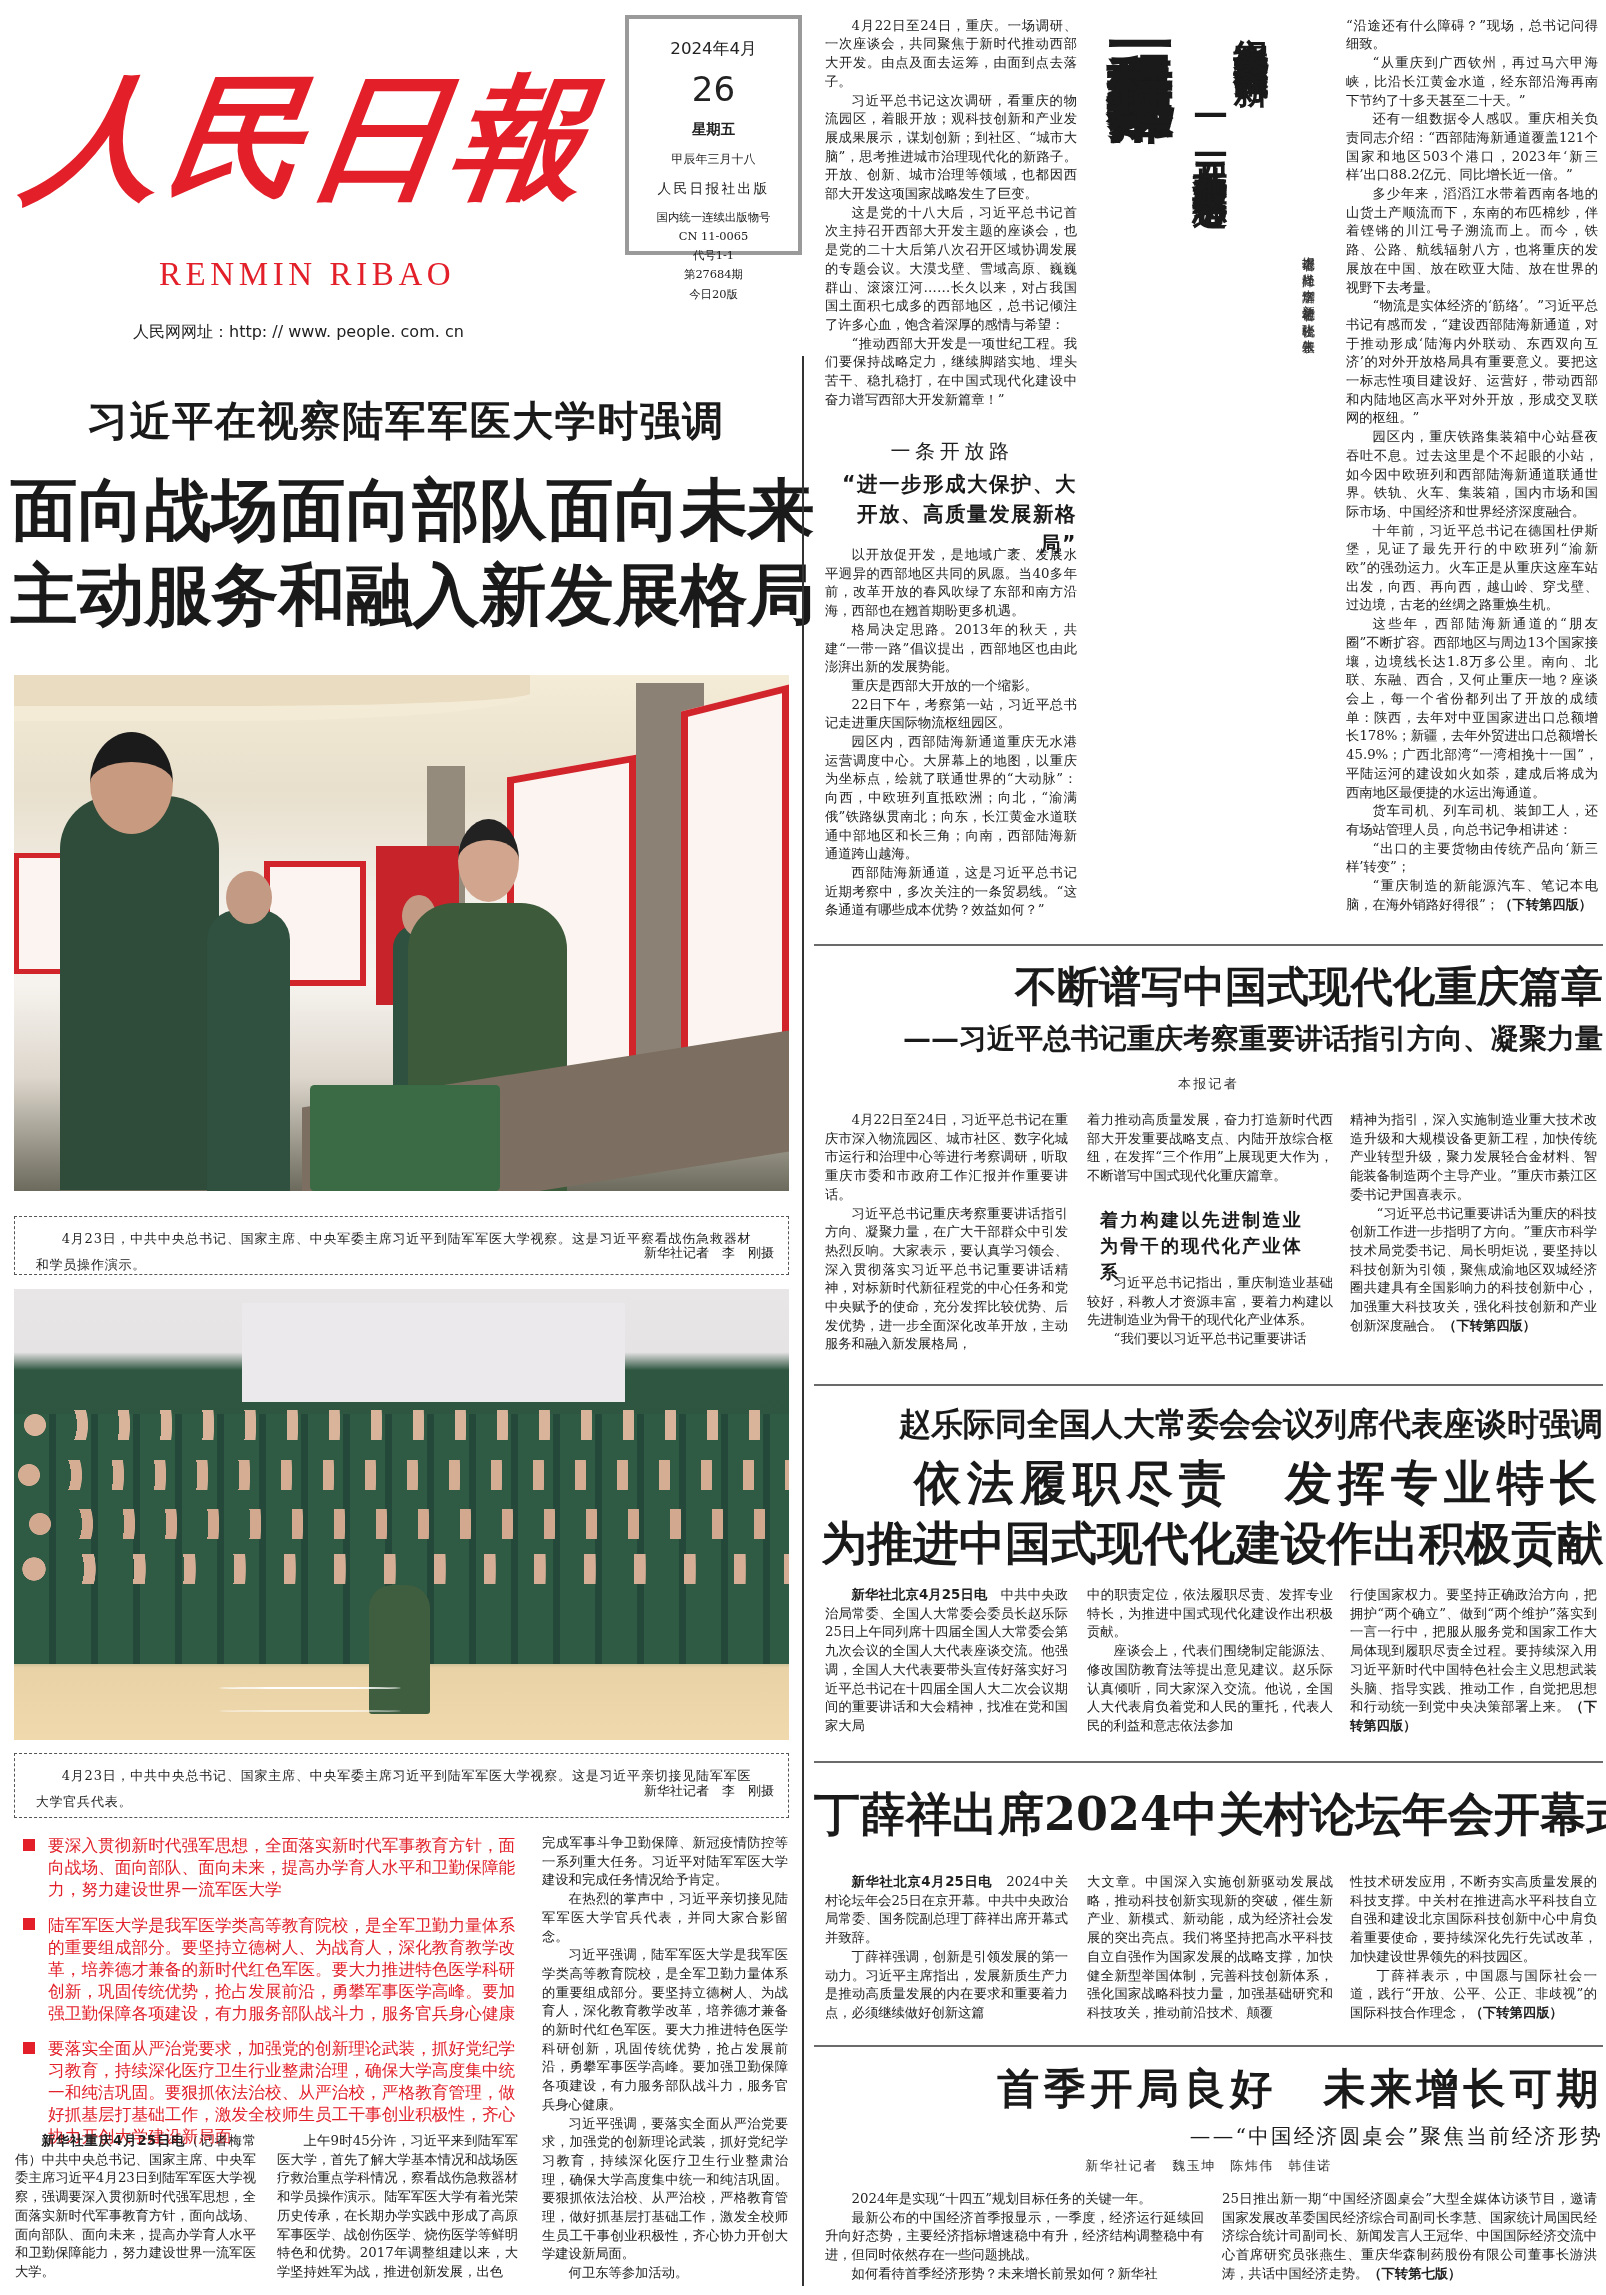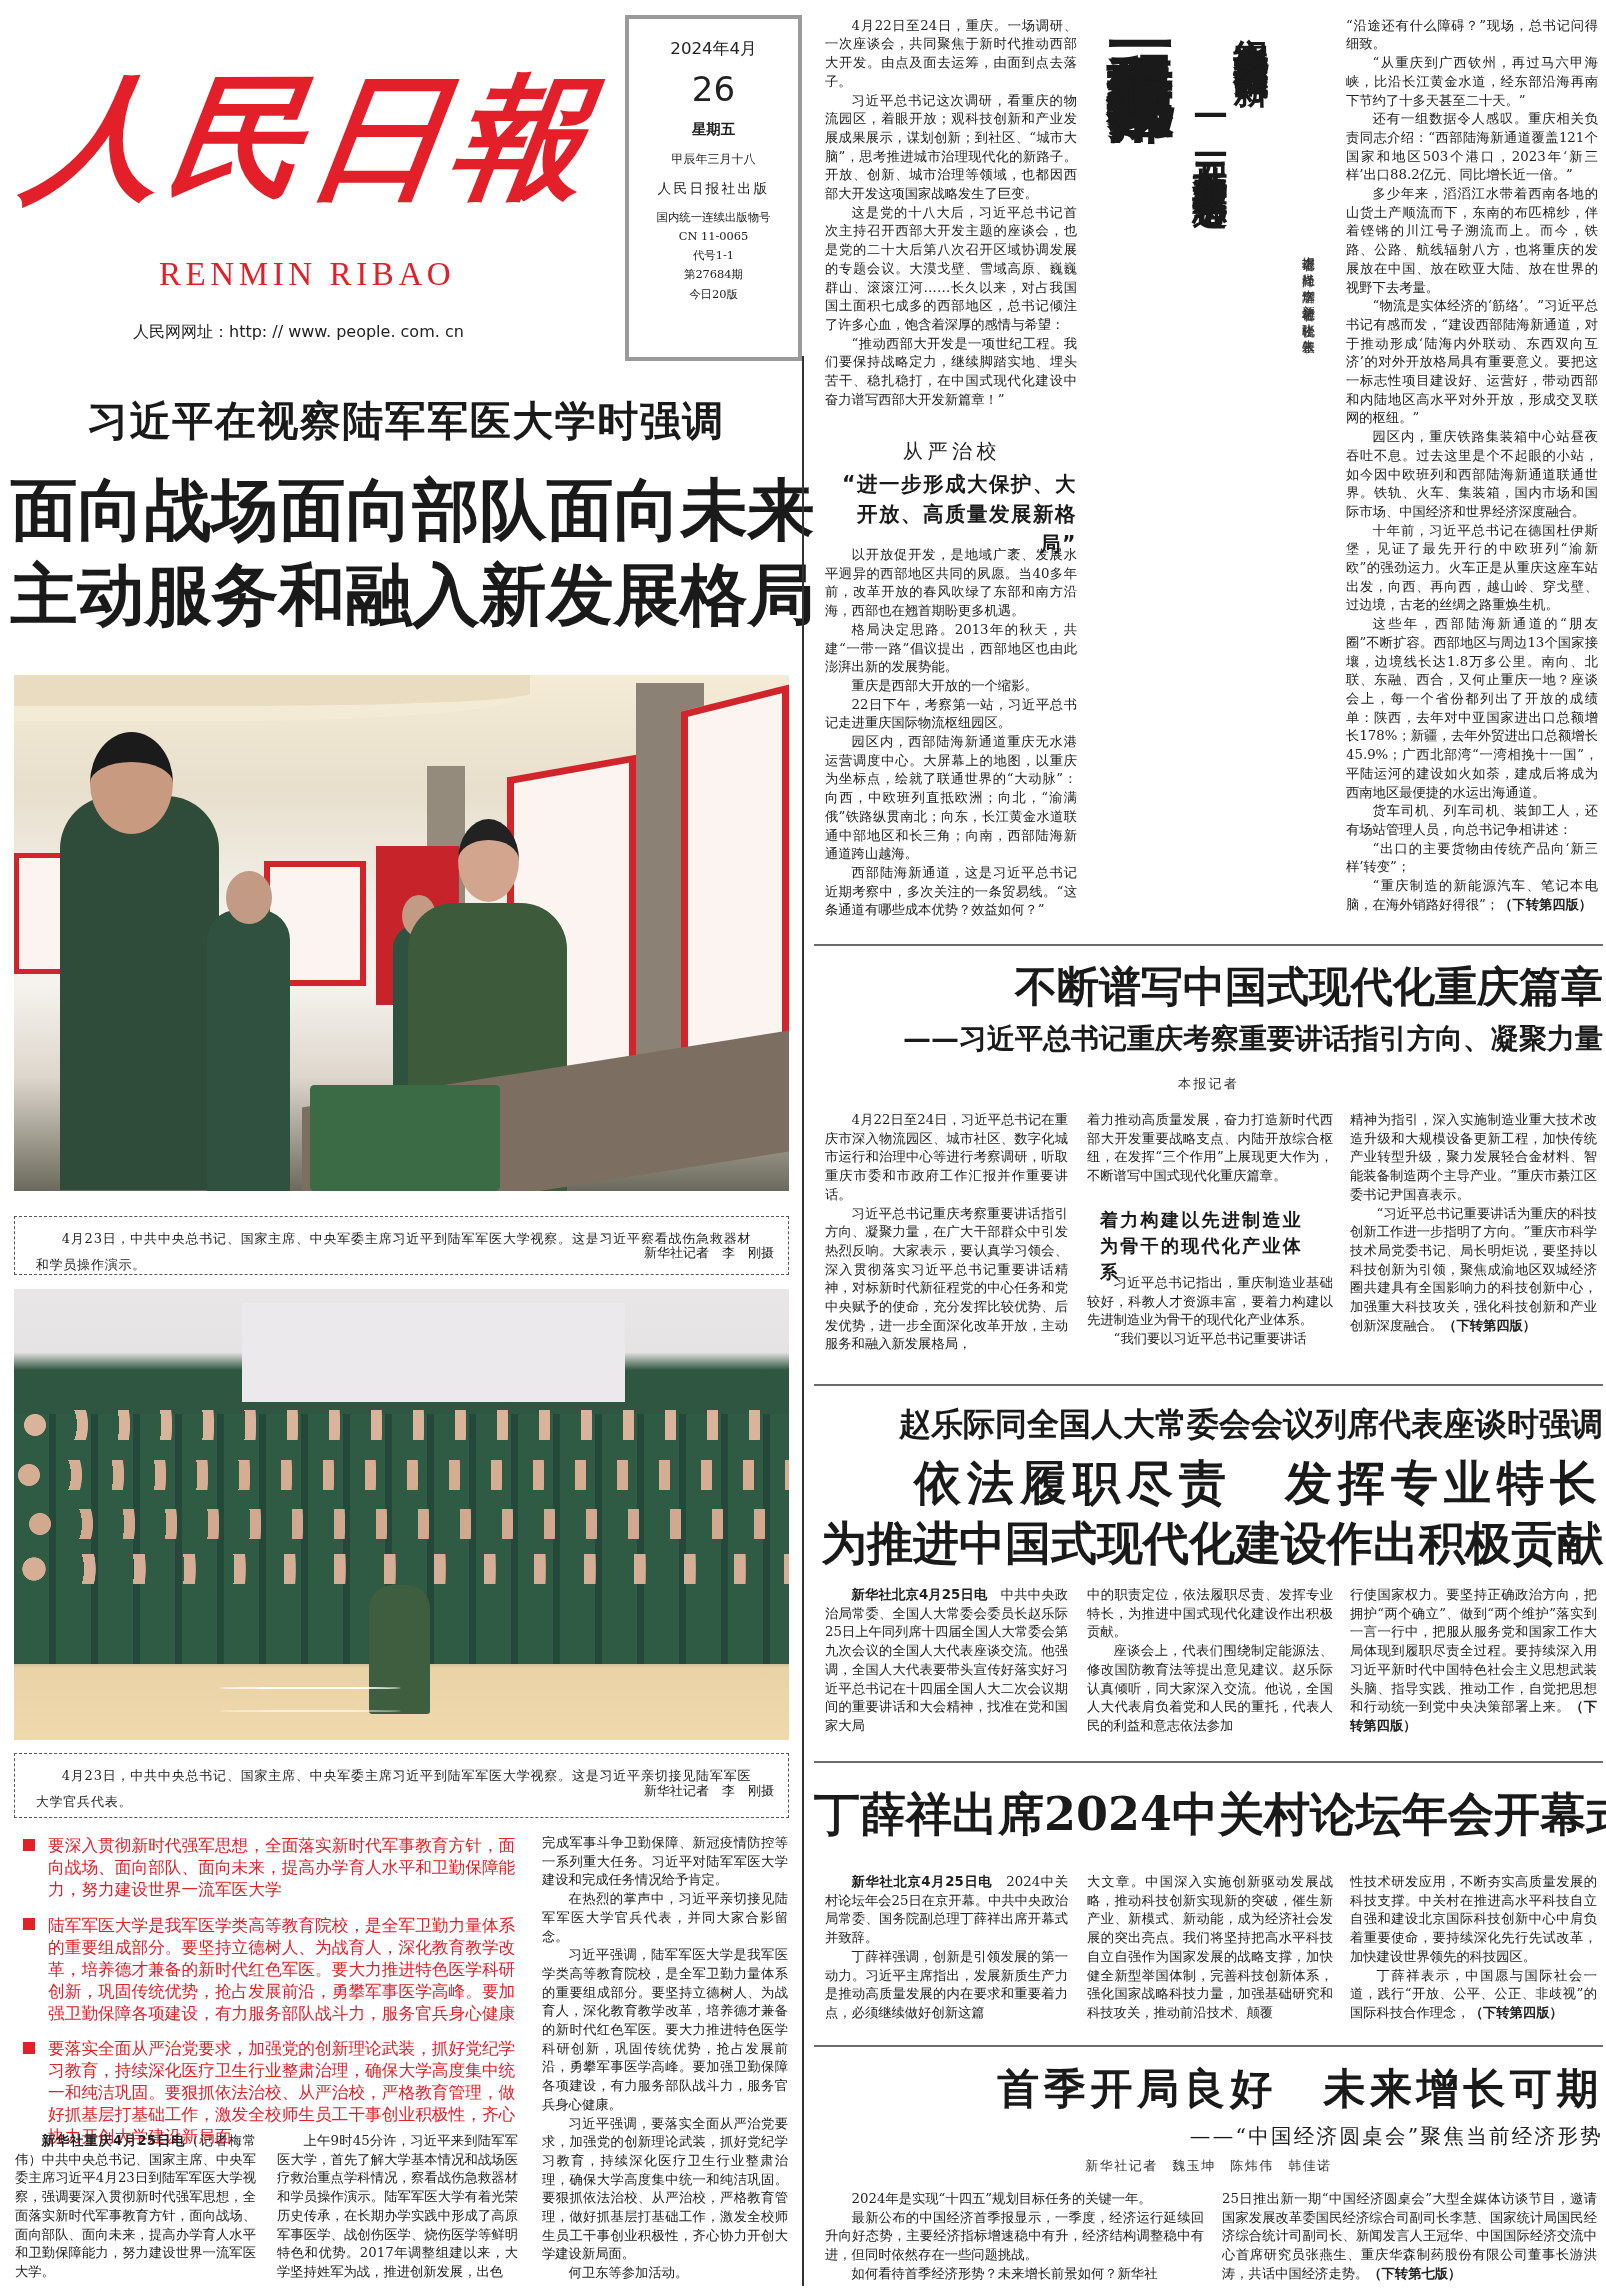--- a/index.html
+++ b/index.html
@@ -5,21 +5,21 @@
   * { box-sizing: border-box; margin: 0; padding: 0; }
   html, body { width: 1607px; height: 2295px; background: #ffffff; overflow: hidden; }
   body { position: relative; font-family: "DejaVu Serif", "Liberation Serif", serif; color: #1a1a1a; }
   .abs { position: absolute; }
 
   
   .masthead-title { left: 30px; top: 15px; width: 576px; height: 243px; color: #e3202a; font-family: "DejaVu Serif", serif; font-weight: bold; font-style: italic; font-size: 135px; letter-spacing: 6px; line-height: 243px; white-space: nowrap; transform: skewX(-8deg); }
   .masthead-roman { left: 159px; top: 256px; width: 303px; color: #e3202a; font-family: "Liberation Serif", serif; font-size: 33px; letter-spacing: 4.6px; white-space: nowrap; }
   .masthead-url { left: 133px; top: 322px; font-size: 16px; color: #222; font-family: "DejaVu Sans", sans-serif; white-space: nowrap; }
 
-  .datebox { left: 625px; top: 15px; width: 177px; height: 346px; border: 4.6px solid #9a9a9a; text-align: center; padding-top: 18px; color: #222; }
+  .datebox { left: 625px; top: 15px; width: 177px; height: 240px; border: 4.6px solid #9a9a9a; text-align: center; padding-top: 18px; color: #222; }
   .datebox div { white-space: nowrap; }
   .d-ym { font-family: "DejaVu Sans", sans-serif; font-size: 16.7px; margin-bottom: 6px; }
   .d-day { font-family: "DejaVu Sans", sans-serif; font-size: 34px; line-height: 46px; margin-bottom: 7.6px; }
   .d-wk { font-family: "DejaVu Sans", sans-serif; font-size: 14.4px; font-weight: bold; margin-bottom: 12px; }
   .d-lunar { font-size: 12px; margin-bottom: 12px; }
   .d-pub { font-size: 13.7px; letter-spacing: 2.3px; margin-bottom: 12px; }
   .d-small { font-size: 11.4px; margin-bottom: 4.6px; }
 
   
   .kicker { left: 23px; top: 394px; width: 766px; text-align: center; font-family: "DejaVu Sans", sans-serif; font-weight: bold; font-size: 41px; letter-spacing: 1.5px; white-space: nowrap; }
@@ -151,21 +151,21 @@
 </div>
 
 <div class="abs vrule" style="left:802px;top:356px;height:1930px;"></div>
 
 <div class="abs body-text" style="left:825px;top:16.7px;width:252px;">
   <p>4月22日至24日，重庆。一场调研、一次座谈会，共同聚焦于新时代推动西部大开发。由点及面去运筹，由面到点去落子。</p>
   <p>习近平总书记这次调研，看重庆的物流园区，着眼开放；观科技创新和产业发展成果展示，谋划创新；到社区、“城市大脑”，思考推进城市治理现代化的新路子。开放、创新、城市治理等领域，也都因西部大开发这项国家战略发生了巨变。</p>
   <p>这是党的十八大后，习近平总书记首次主持召开西部大开发主题的座谈会，也是党的二十大后第八次召开区域协调发展的专题会议。大漠戈壁、雪域高原、巍巍群山、滚滚江河……长久以来，对占我国国土面积七成多的西部地区，总书记倾注了许多心血，饱含着深厚的感情与希望：</p>
   <p>“推动西部大开发是一项世纪工程。我们要保持战略定力，继续脚踏实地、埋头苦干、稳扎稳打，在中国式现代化建设中奋力谱写西部大开发新篇章！”</p>
 </div>
-<div class="abs sec-kicker" style="left:842px;top:438px;width:220px;">从严治校</div>
+<div class="abs sec-kicker" style="left:842px;top:438px;width:220px;">一条开放路</div>
 <div class="abs sec-head" style="left:827px;top:469px;width:250px;text-align:right;">“进一步形成大保护、大开放、高质量发展新格局”</div>
 <div class="abs body-text" style="left:825px;top:546px;width:252px;">
   <p>以开放促开发，是地域广袤、发展水平迥异的西部地区共同的夙愿。当40多年前，改革开放的春风吹绿了东部和南方沿海，西部也在翘首期盼更多机遇。</p>
   <p>格局决定思路。2013年的秋天，共建“一带一路”倡议提出，西部地区也由此澎湃出新的发展势能。</p>
   <p>重庆是西部大开放的一个缩影。</p>
   <p>22日下午，考察第一站，习近平总书记走进重庆国际物流枢纽园区。</p>
   <p>园区内，西部陆海新通道重庆无水港运营调度中心。大屏幕上的地图，以重庆为坐标点，绘就了联通世界的“大动脉”：向西，中欧班列直抵欧洲；向北，“渝满俄”铁路纵贯南北；向东，长江黄金水道联通中部地区和长三角；向南，西部陆海新通道跨山越海。</p>
   <p>西部陆海新通道，这是习近平总书记近期考察中，多次关注的一条贸易线。“这条通道有哪些成本优势？效益如何？”</p>
 </div>
 

